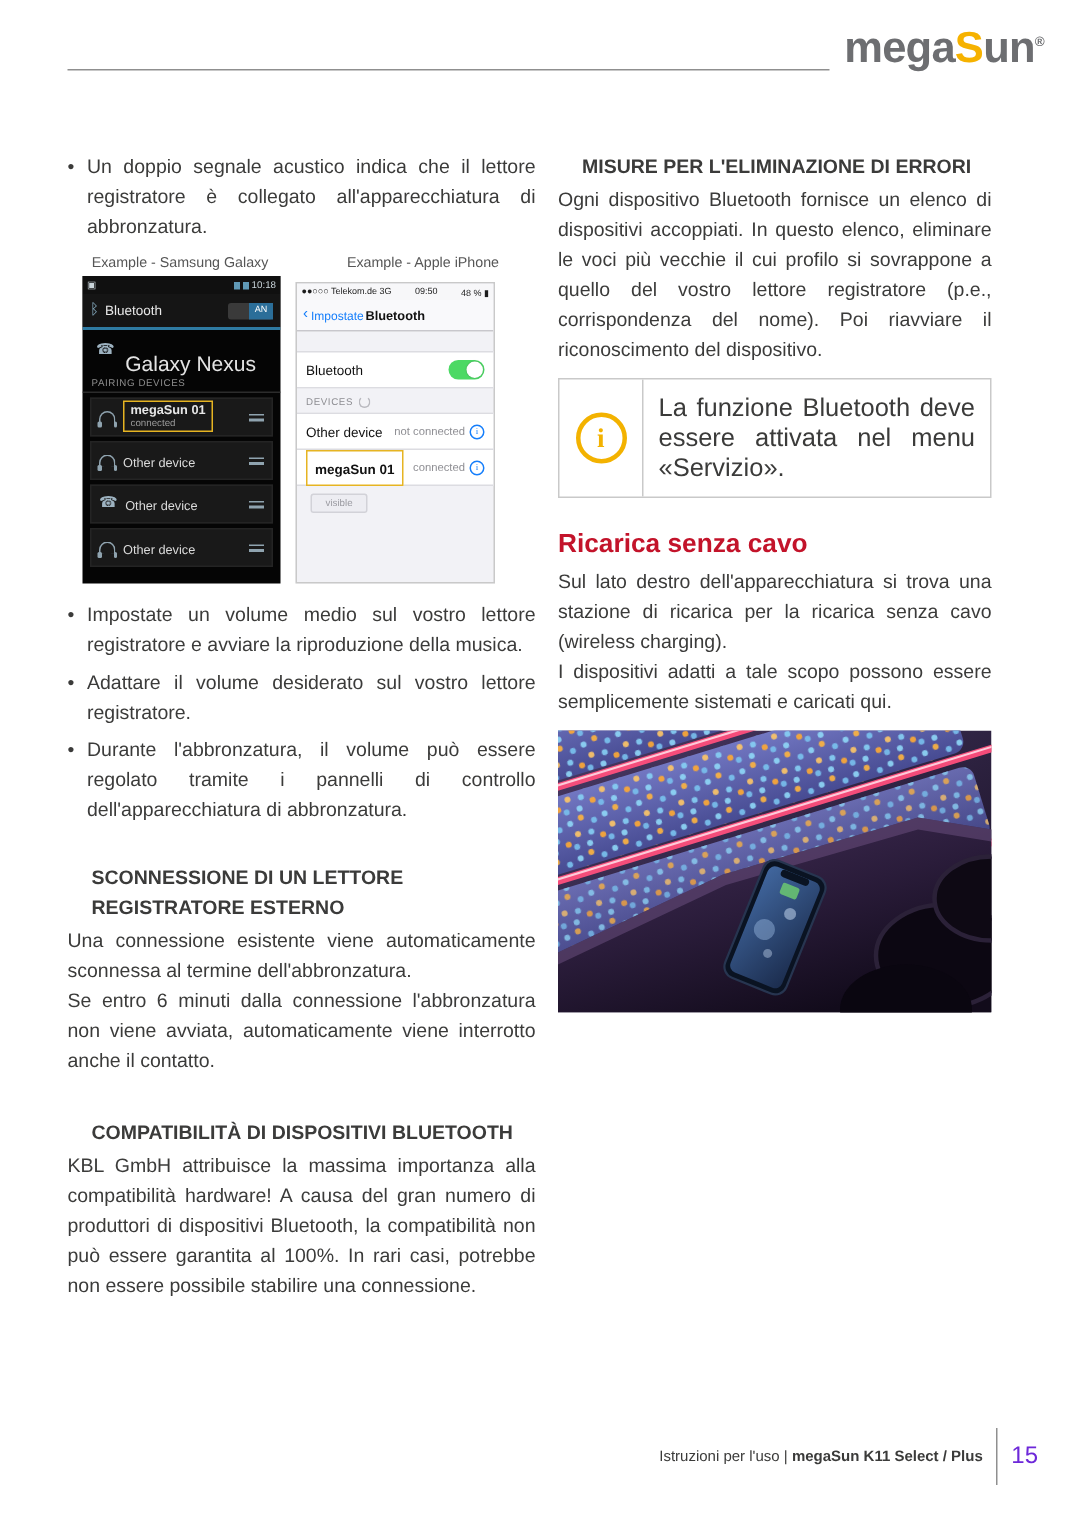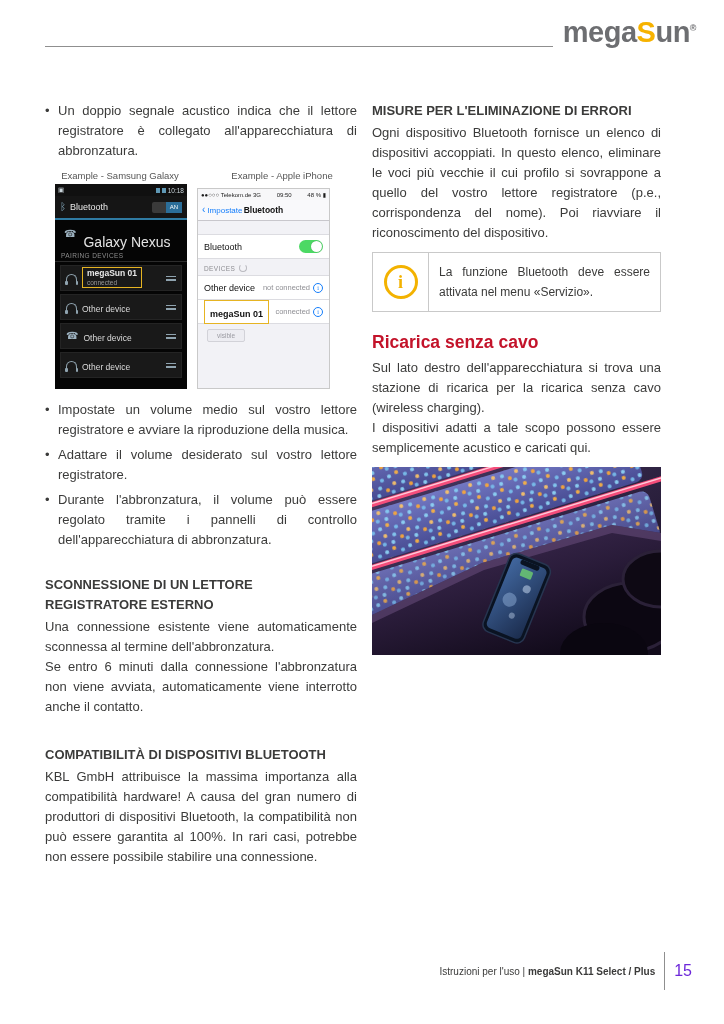--- a/index.html
+++ b/index.html
@@ -13,21 +13,21 @@
   .logo sup{font-size:9px;color:#6d6e71;vertical-align:super;}
 
   
   .col-left{position:absolute;left:45px;top:101px;width:312px;}
   .col-right{position:absolute;left:372px;top:101px;width:289px;}
   .para{font-size:13px;line-height:20px;text-align:justify;margin:0;}
   .bullet{display:flex;gap:7px;font-size:13px;line-height:20px;margin:0 0 5px 0;}
   .b-marker{width:6px;flex:none;}
   .b-marker::before{content:"\2022";}
   .b-text{flex:1;text-align:justify;}
-  .sec-head{font-size:13px;line-height:20px;font-weight:bold;margin:0 0 2px 0;white-space:pre-line;}
+  .sec-head{font-size:13px;line-height:20px;font-weight:bold;margin:0 0 2px 16px;white-space:pre-line;}
 
   
   .captions{display:flex;margin-top:9px;align-items:flex-end;}
   .cap{font-size:9.5px;color:#565656;text-align:center;}
   .cap-sam{width:150px;}
   .cap-iph{width:150px;margin-left:12px;}
   .phones{display:flex;margin-top:3px;margin-bottom:11px;}
 
   
   .phone-sam{width:132px;height:205px;background:#050505;margin-left:10px;overflow:hidden;flex:none;}
@@ -79,21 +79,21 @@
   .info-i-ic{width:8px;height:8px;border:1px solid #157efb;border-radius:50%;color:#157efb;font-size:6px;display:inline-flex;align-items:center;justify-content:center;font-family:"Liberation Serif",serif;}
   .info-i-ic::before{content:"i";}
   .iph-visible-btn{display:inline-block;margin:4px 0 0 9px;padding:2px 9px;background:#ededf2;border:1px solid #d2d2d8;border-radius:2px;font-size:6.5px;color:#9a9aa1;}
 
   
   .info-box{margin-top:9px;border:1px solid #c9c9c9;display:flex;min-height:56px;}
   .info-box .icon-cell{width:55px;flex:none;display:flex;align-items:center;justify-content:center;border-right:1px solid #c9c9c9;}
   .info-circle{width:28px;height:28px;border:3px solid #f3b200;border-radius:50%;display:flex;align-items:center;justify-content:center;
                color:#f3b200;font-family:"Liberation Serif",serif;font-weight:bold;font-size:18px;}
   .info-circle::before{content:"i";}
-  .info-box .text-cell{padding:9px 10px;font-size:12px;line-height:20px;text-align:justify;}
+  .info-box .text-cell{padding:9px 10px;font-size:17px;line-height:20px;text-align:justify;}
   .red-head{font-size:17.5px;font-weight:bold;color:#c3132a;margin:20px 0 5px 0;}
   .photo{margin-top:9px;width:289px;height:188px;display:block;}
 
   
   .footer{position:absolute;right:32px;bottom:34px;display:flex;align-items:center;gap:9px;}
   .footer-text{font-size:10px;color:#3b3b3a;}
   .footer-text b{font-weight:bold;}
   .footer-div{width:1px;height:38px;background:#8f8f8f;}
   .footer-page{font-size:16px;color:#6d28d9;}
 </style>
@@ -245,21 +245,21 @@
 
     <div class="info-box">
       <div class="icon-cell">
         <span class="info-circle"></span>
       </div>
       <div class="text-cell">La funzione Bluetooth deve essere attivata nel menu «Servizio».</div>
     </div>
 
     <div class="red-head">Ricarica senza cavo</div>
     <p class="para">Sul lato destro dell'apparecchiatura si trova una stazione di ricarica per la ricarica senza cavo (wireless charging).</p>
-    <p class="para">I dispositivi adatti a tale scopo possono essere semplicemente acustico e caricati qui.</p>
+    <p class="para">I dispositivi adatti a tale scopo possono essere semplicemente sistemati e caricati qui.</p>
 
     <svg class="photo" viewBox="0 0 289 188" xmlns="http://www.w3.org/2000/svg">
       <defs>
         <linearGradient id="bgG" x1="0" y1="0" x2="1" y2="1">
           <stop offset="0" stop-color="#4a3a66"></stop>
             <stop offset="1" stop-color="#130c1e"></stop>
         </linearGradient>
         <linearGradient id="panG" x1="0" y1="0" x2="0" y2="1">
           <stop offset="0" stop-color="#7277c2"></stop>
             <stop offset="1" stop-color="#474b92"></stop>

